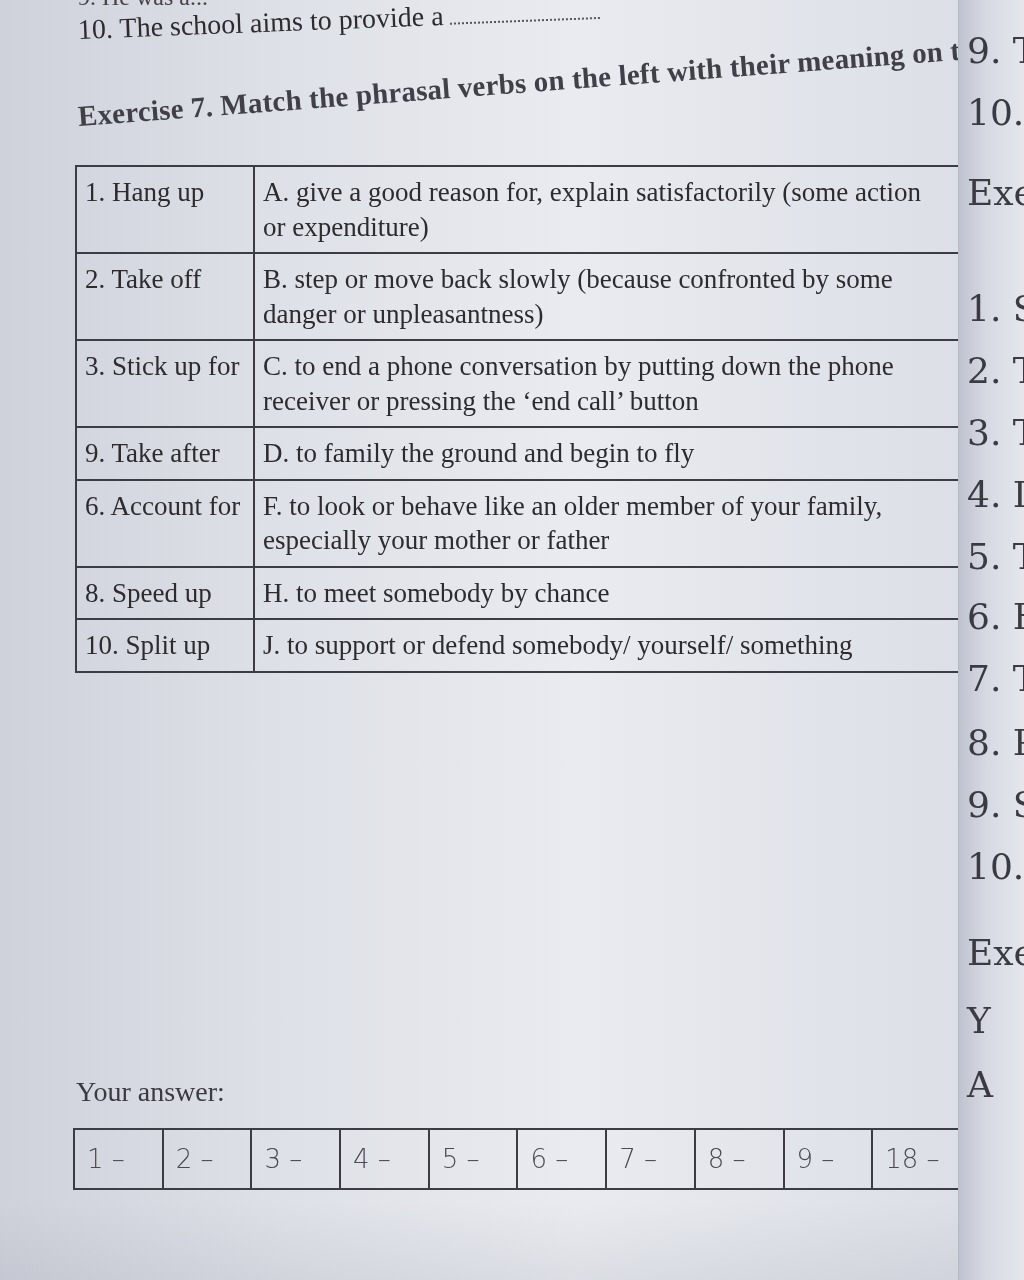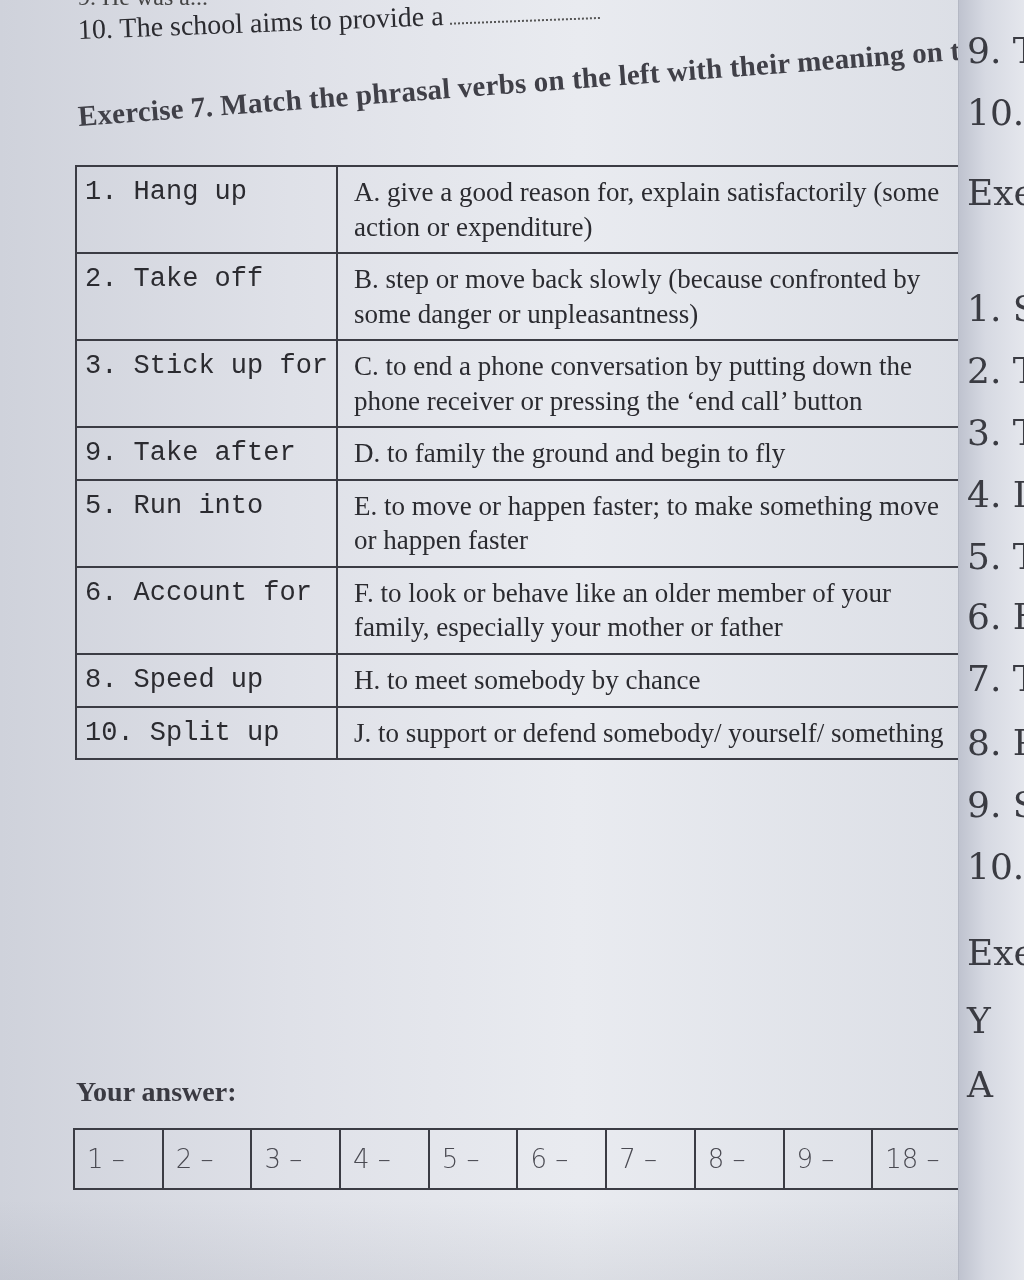--- a/index.html
+++ b/index.html
@@ -85,31 +85,30 @@
     }
     table.match td {
       border: 2px solid #3b3c44;
       vertical-align: top;
       padding: 8px 8px;
       line-height: 1.28;
     }
     table.match td.verb {
       width: 160px;
       white-space: nowrap;
-      font-family: Liberation Mono, monospace;
     }
     table.match td.meaning {
-      padding-left: 16px;
+      padding-left: 8px;
     }
     .answer-label {
       position: absolute;
       left: 76px;
       top: 1076px;
       font-size: 28px;
-      font-weight: bold;
+      font-weight: normal;
       color: #3a3a42;
     }
     table.answers {
       position: absolute;
       left: 73px;
       top: 1128px;
       width: 912px;
       border-collapse: collapse;
       font-family: "DejaVu Sans", sans-serif;
       font-size: 26px;
@@ -152,24 +151,20 @@
         <td class="verb">2. Take off</td>
         <td class="meaning">B. step or move back slowly (because confronted by some danger or unpleasantness)</td>
       </tr>
       <tr>
         <td class="verb">3. Stick up for</td>
         <td class="meaning">C. to end a phone conversation by putting down the phone receiver or pressing the ‘end call’ button</td>
       </tr>
       <tr>
         <td class="verb">9. Take after</td>
         <td class="meaning">D. to family the ground and begin to fly</td>
-      </tr>
-      <tr>
-        <td class="verb">5. Run into</td>
-        <td class="meaning">E. to move or happen faster; to make something move or happen faster</td>
       </tr>
       <tr>
         <td class="verb">6. Account for</td>
         <td class="meaning">F. to look or behave like an older member of your family, especially your mother or father</td>
       </tr>
       <tr>
         <td class="verb">8. Speed up</td>
         <td class="meaning">H. to meet somebody by chance</td>
       </tr>
       <tr>

